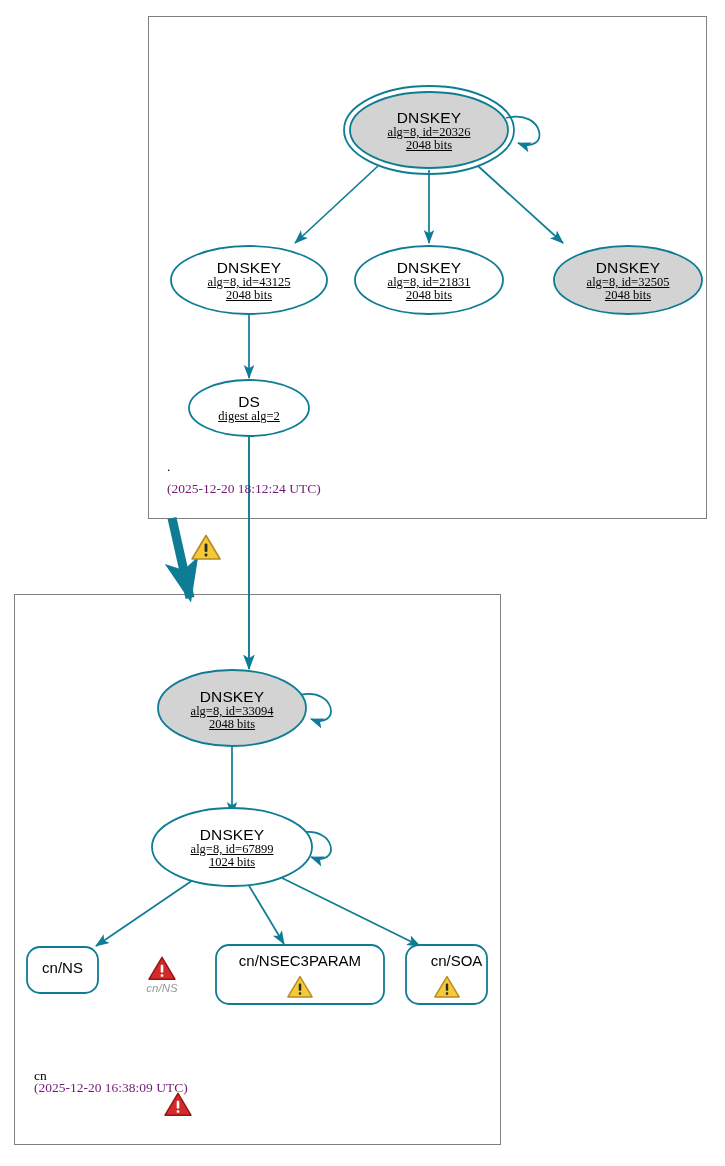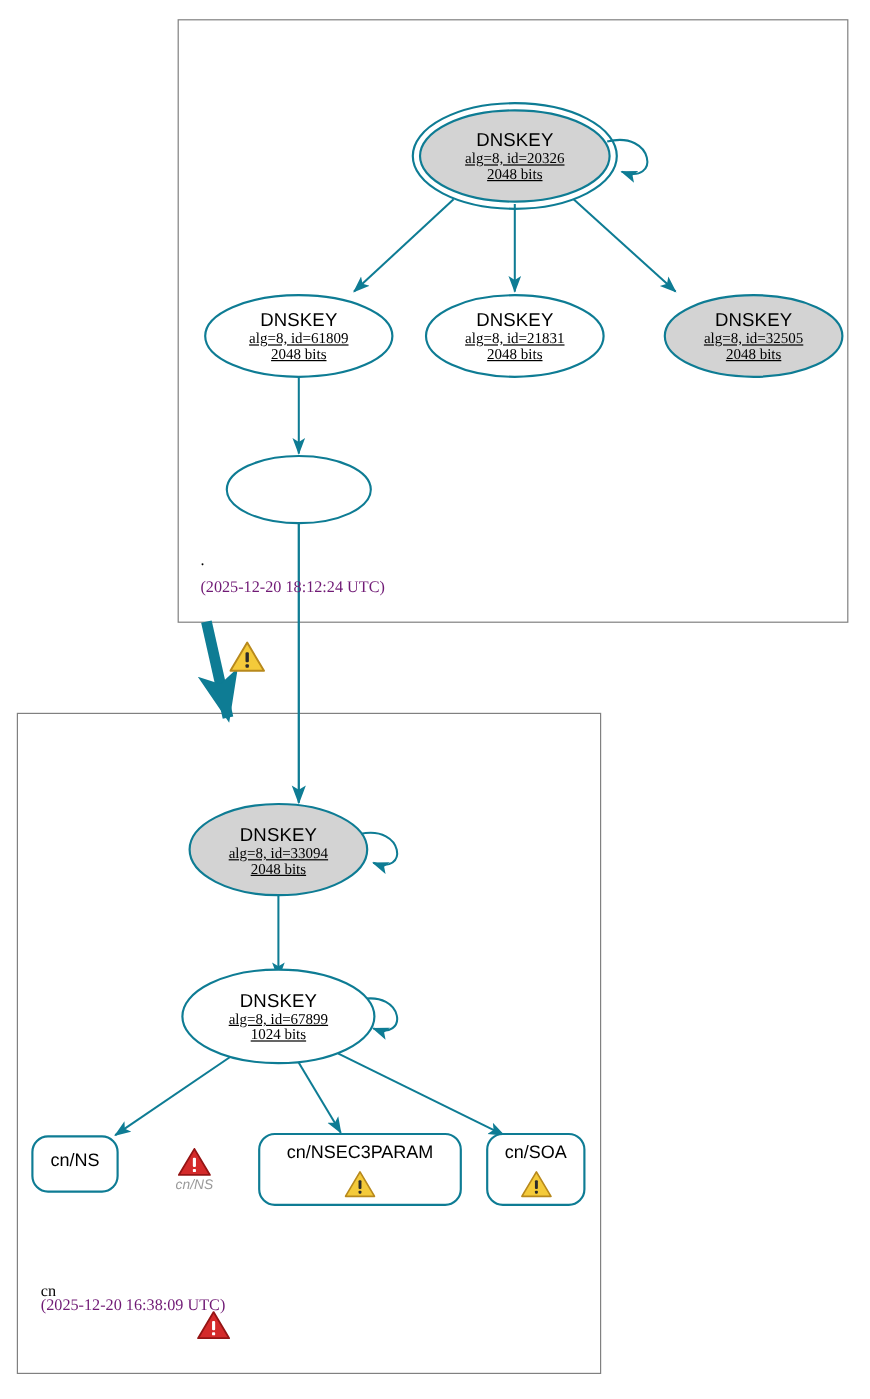--- a/index.html
+++ b/index.html
@@ -194,36 +194,40 @@
   </svg>
 
   <div class="node-label" style="left:349px; top:110px; width:160px;">
     <span class="nl-title">DNSKEY</span>
     <span class="nl-sub">alg=8, id=20326</span>
     <span class="nl-sub">2048 bits</span>
   </div>
 
   <div class="node-label" style="left:169px; top:260px; width:160px;">
     <span class="nl-title">DNSKEY</span>
-    <span class="nl-sub">alg=8, id=61809</span>
+    <span class="nl-sub">alg=8, id=43125</span>
     <span class="nl-sub">2048 bits</span>
   </div>
 
   <div class="node-label" style="left:349px; top:260px; width:160px;">
     <span class="nl-title">DNSKEY</span>
     <span class="nl-sub">alg=8, id=21831</span>
     <span class="nl-sub">2048 bits</span>
   </div>
 
   <div class="node-label" style="left:548px; top:260px; width:160px;">
     <span class="nl-title">DNSKEY</span>
     <span class="nl-sub">alg=8, id=32505</span>
     <span class="nl-sub">2048 bits</span>
   </div>
 
+  <div class="node-label" style="left:179px; top:394px; width:140px;">
+    <span class="nl-title">DS</span>
+    <span class="nl-sub">digest alg=2</span>
+  </div>
 
   <div class="node-label" style="left:152px; top:689px; width:160px;">
     <span class="nl-title">DNSKEY</span>
     <span class="nl-sub">alg=8, id=33094</span>
     <span class="nl-sub">2048 bits</span>
   </div>
 
   <div class="node-label" style="left:152px; top:827px; width:160px;">
     <span class="nl-title">DNSKEY</span>
     <span class="nl-sub">alg=8, id=67899</span>
@@ -231,21 +235,21 @@
   </div>
 
   <div class="node-label" style="left:27px; top:960px; width:71px;">
     <span class="rr-label">cn/NS</span>
   </div>
 
   <div class="node-label" style="left:216px; top:953px; width:168px;">
     <span class="rr-label">cn/NSEC3PARAM</span>
   </div>
 
-  <div class="node-label" style="left:406px; top:953px; width:81px;">
+  <div class="node-label" style="left:416px; top:953px; width:81px;">
     <span class="rr-label">cn/SOA</span>
   </div>
 
   <span class="icon-abs" style="left:191px; top:534px;">
     <svg width="30" height="27" viewBox="0 0 30 27">
       <path d="M15,1.5 L29,25 L1,25 Z" fill="#f4ca3a" stroke="#b8891c" stroke-width="1.6" stroke-linejoin="round"></path>
       <rect x="13.6" y="9.5" width="2.8" height="8.4" fill="#2b2b2b" rx="1"></rect>
       <rect x="13.6" y="19.6" width="2.8" height="2.8" fill="#2b2b2b" rx="0.8"></rect>
     </svg>
   </span>

